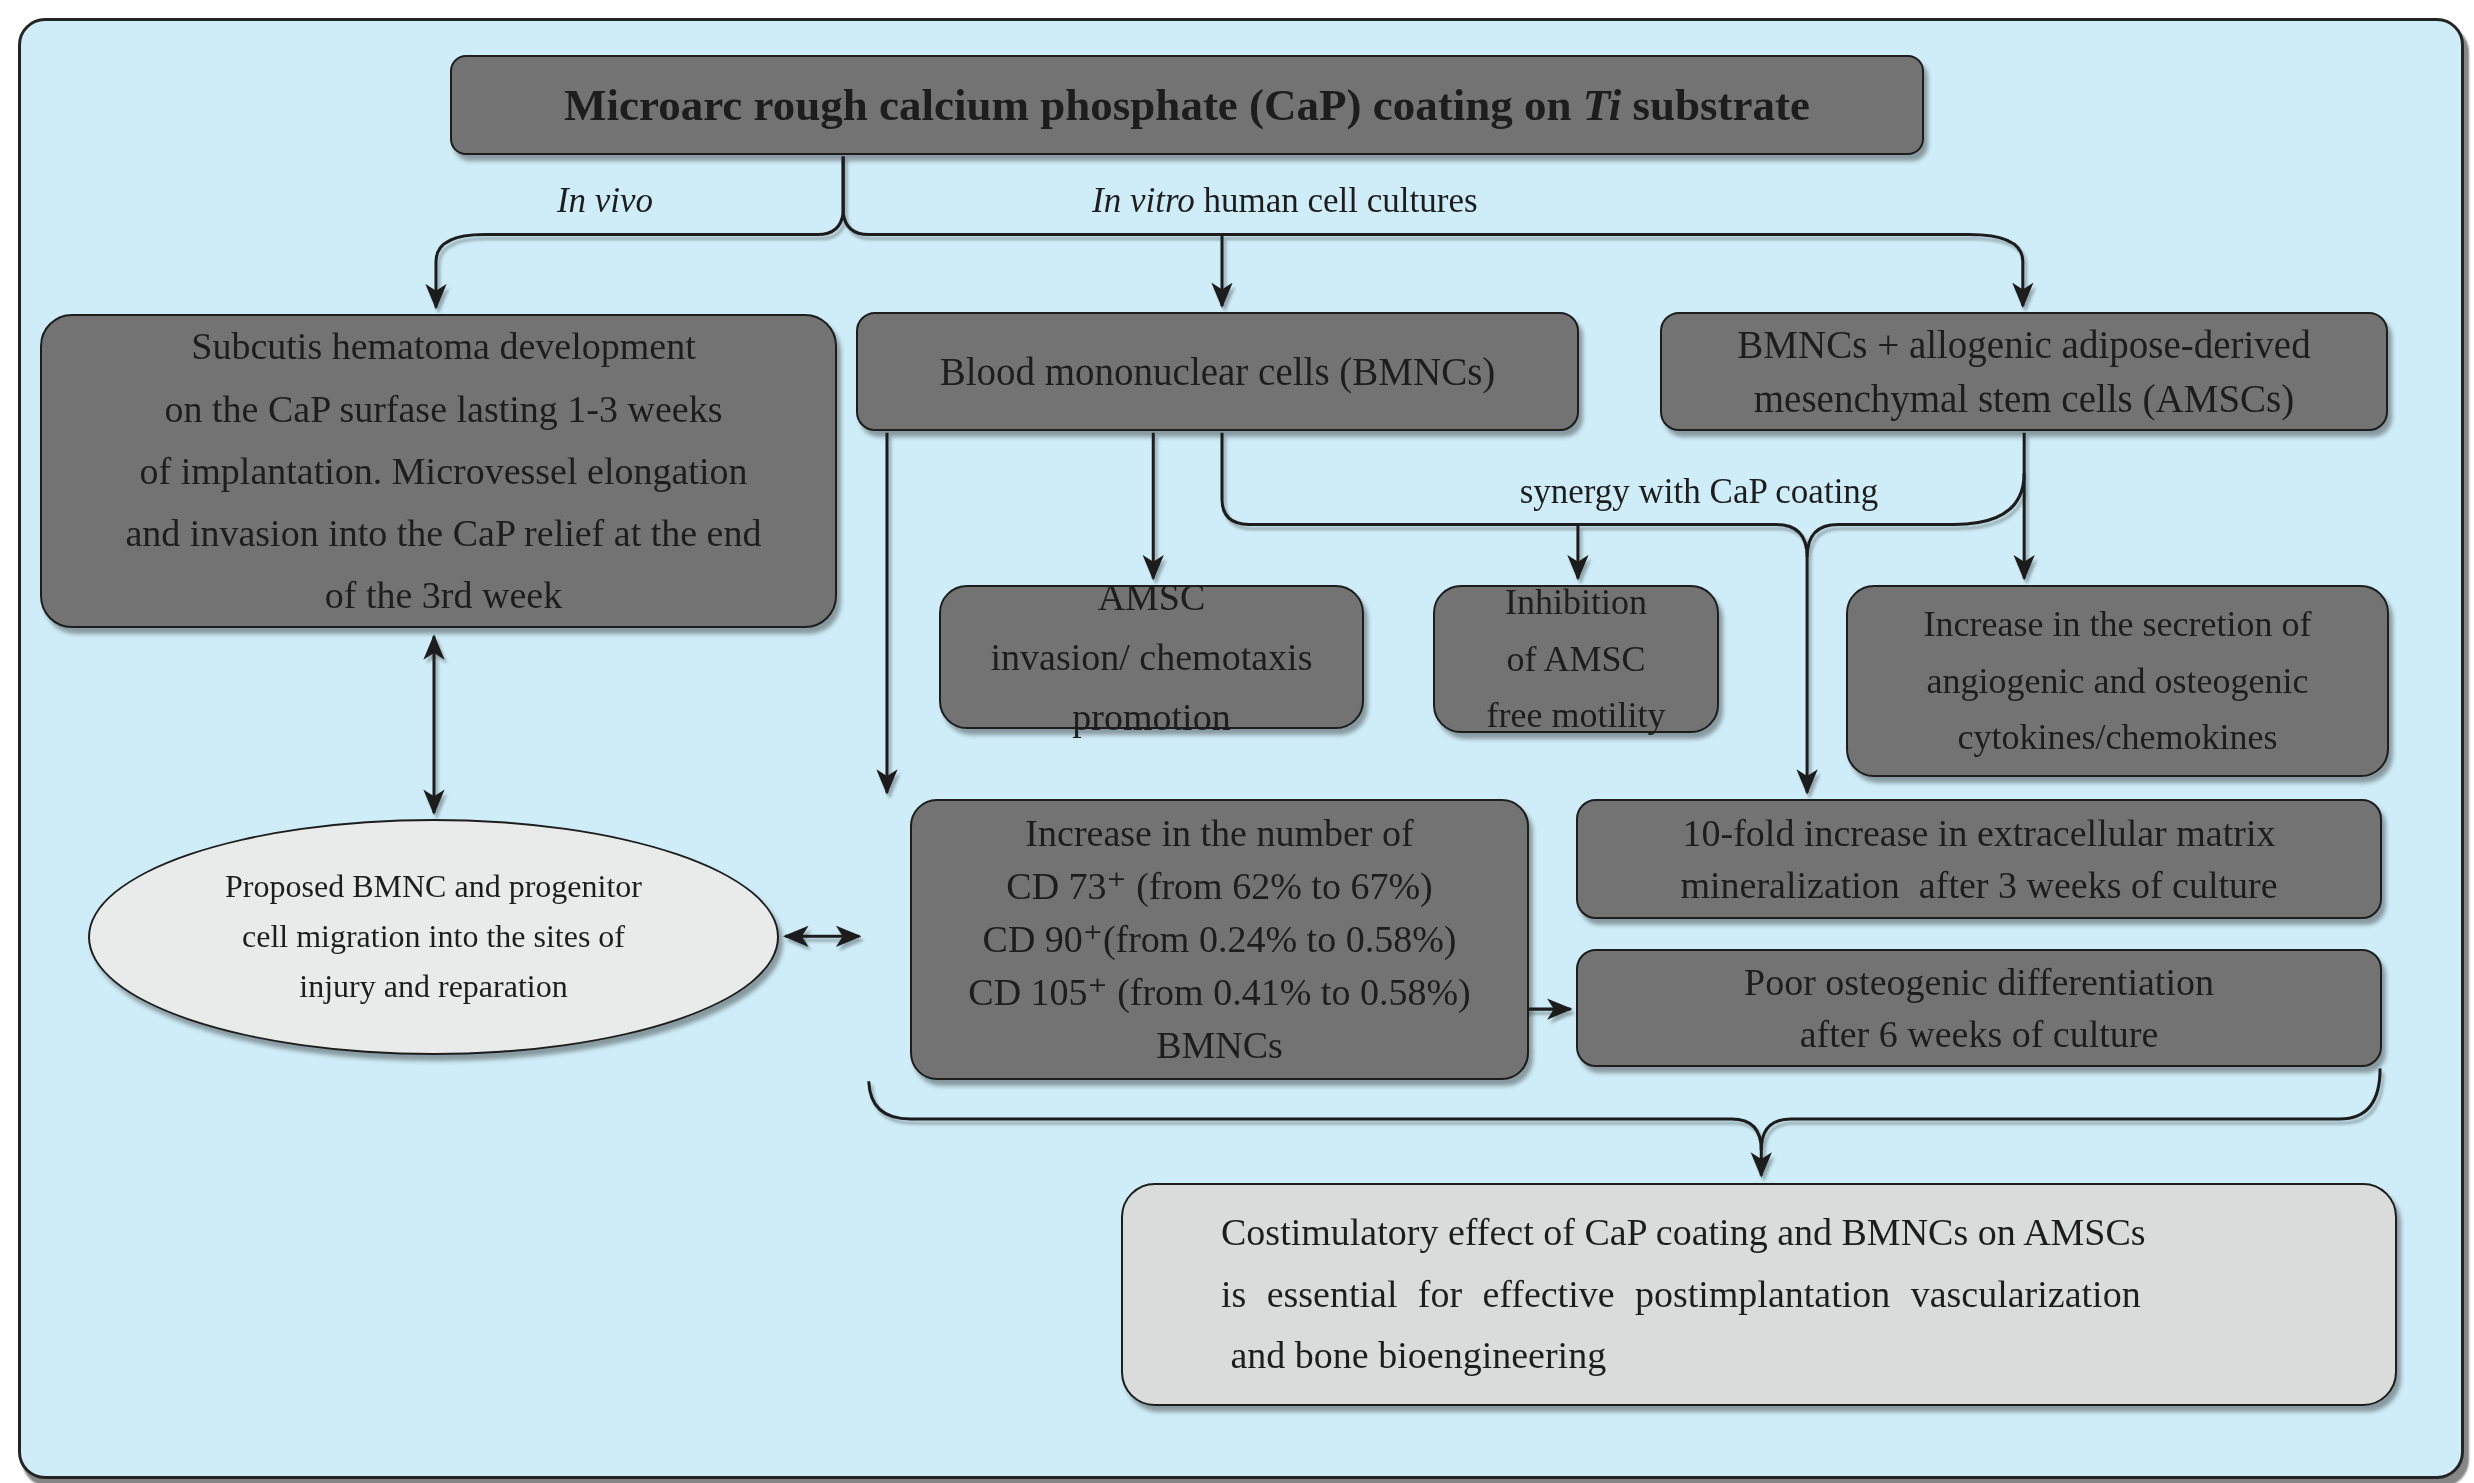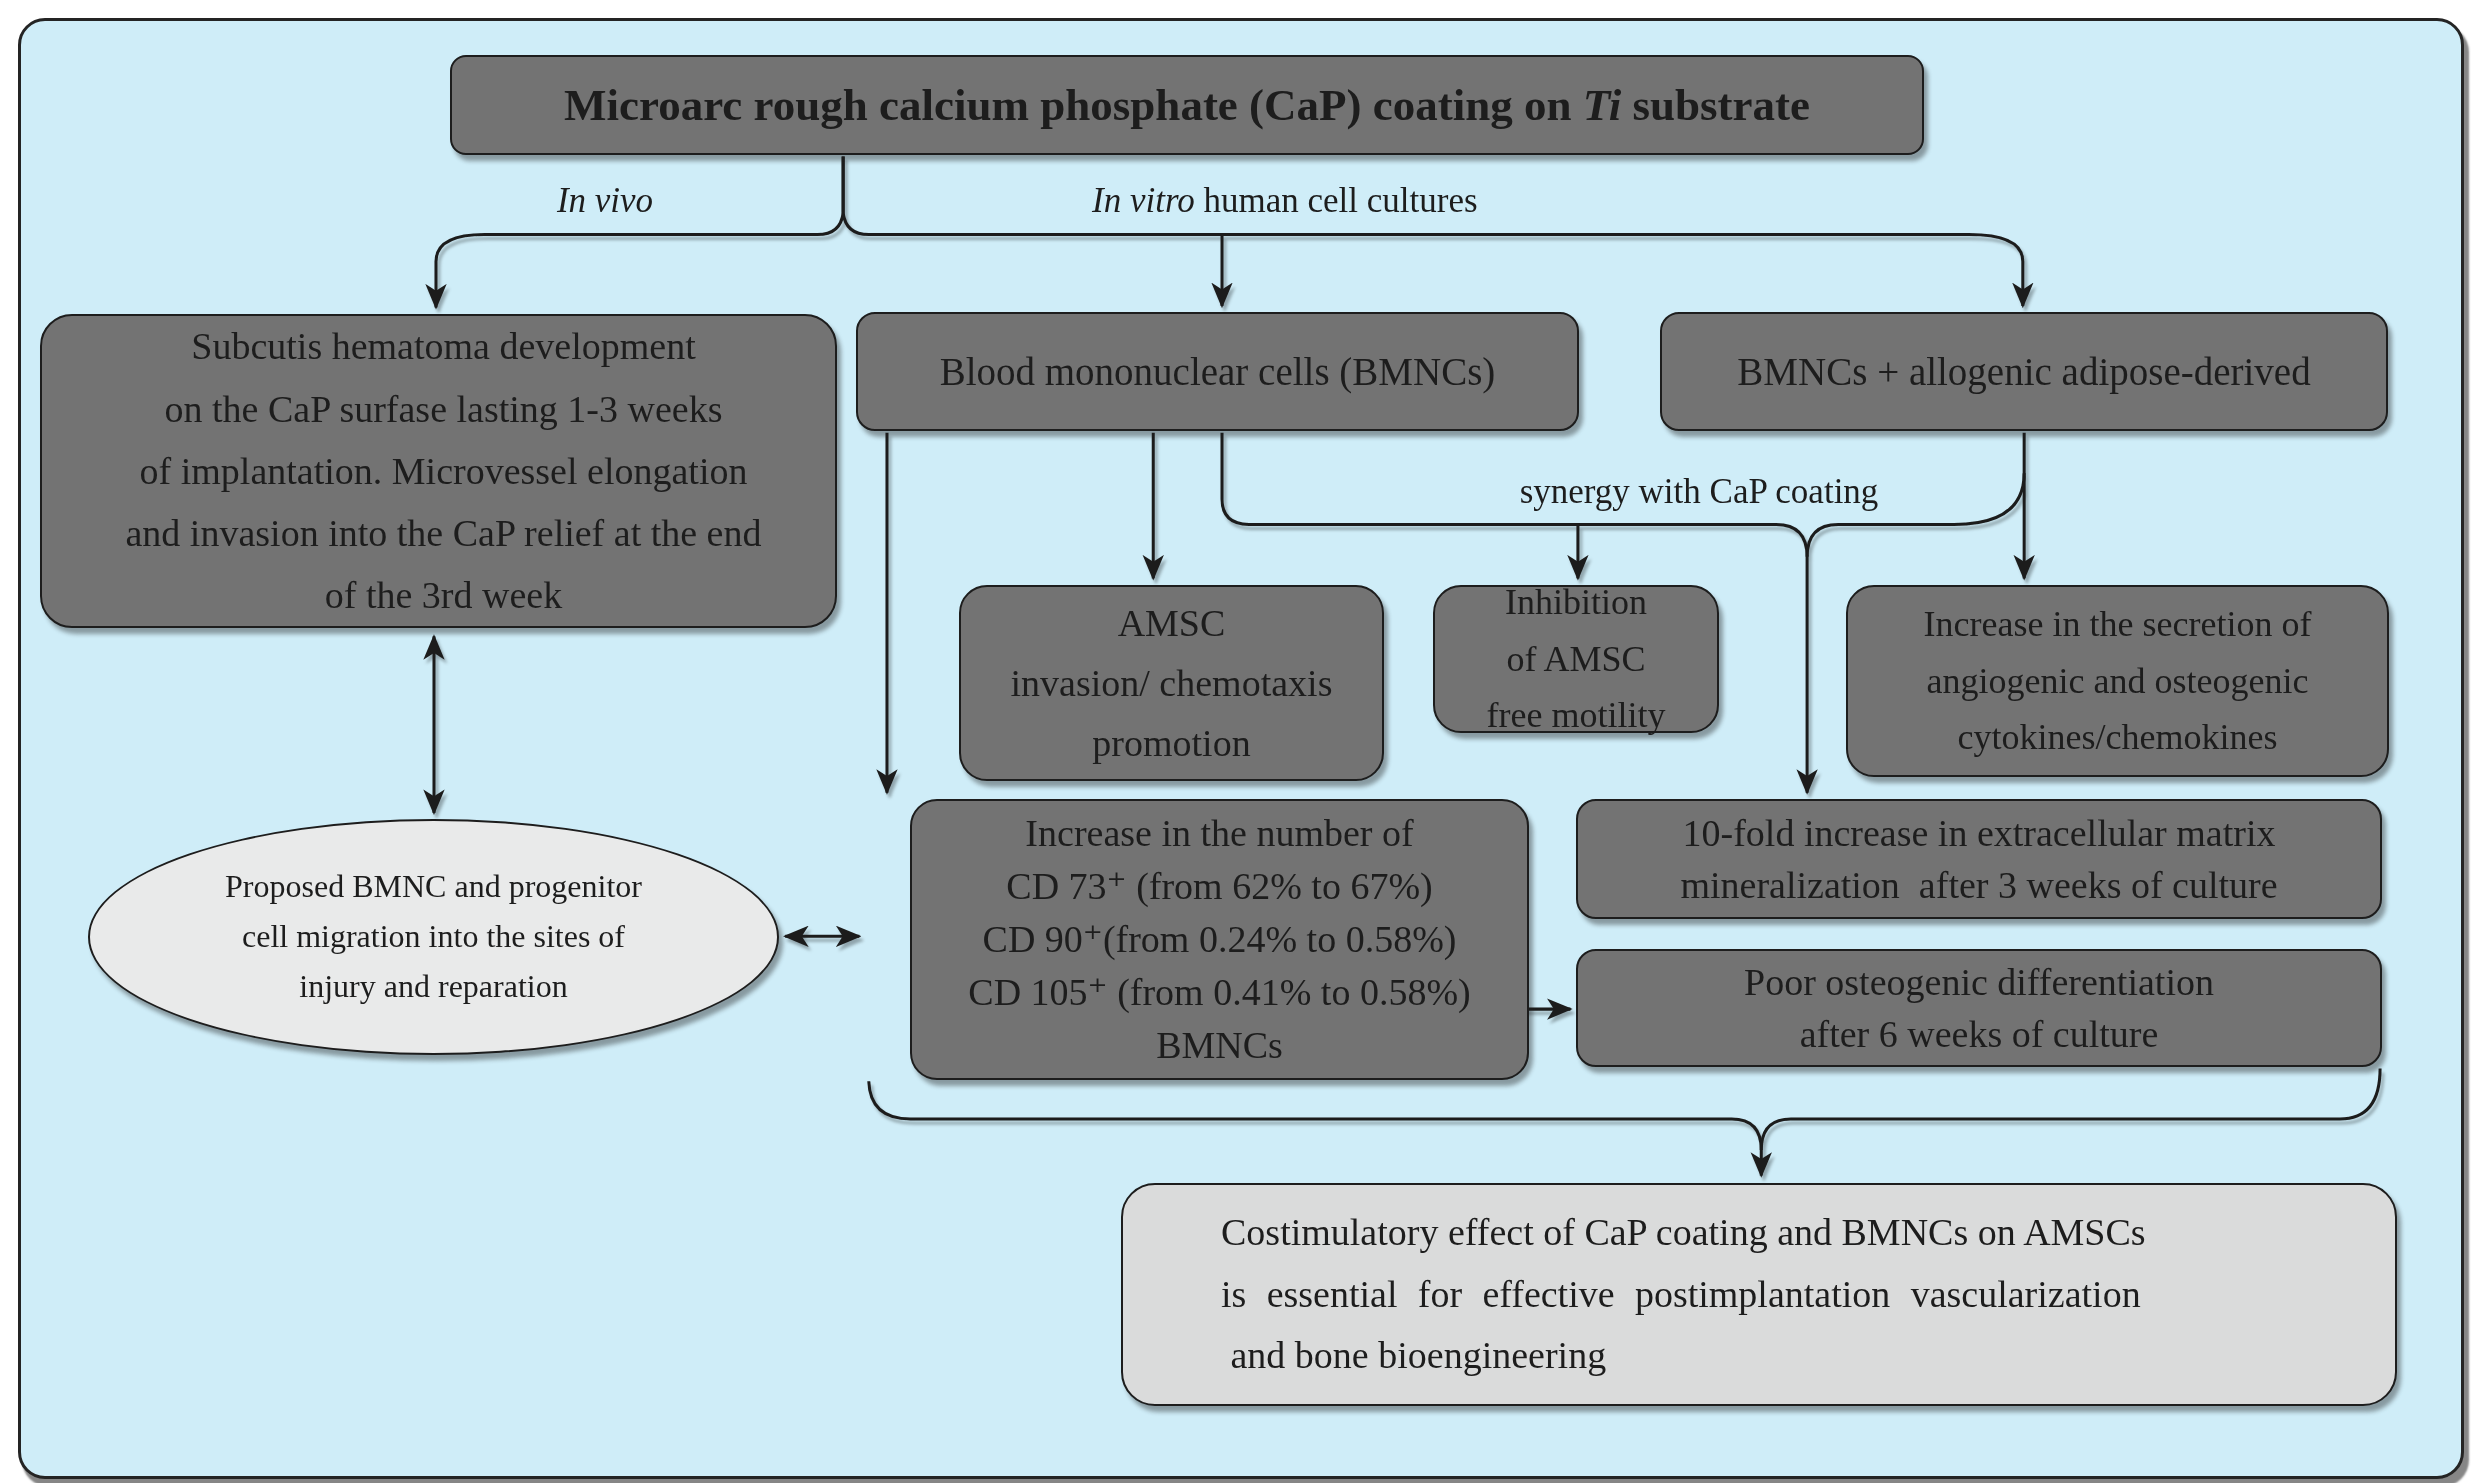--- a/index.html
+++ b/index.html
@@ -15,22 +15,22 @@
         text-align:center;box-shadow:4px 6px 4.7px rgba(30,30,30,.40);}
   .ln{white-space:pre;}
   .title-node{left:450px;top:55px;width:1474px;height:100px;border-radius:16px;
               font-size:45px;font-weight:bold;flex-direction:row;}
   .title-node .ln{line-height:1;}
   .subcutis{left:40px;top:314px;width:797px;height:314px;border-radius:32px;
             font-size:38px;line-height:1.64;padding-left:10px;}
   .bmnc{left:856px;top:312px;width:723px;height:119px;border-radius:19px;font-size:39px;}
   .amsc{left:1660px;top:312px;width:728px;height:119px;border-radius:19px;
         font-size:39px;line-height:1.38;}
-  .invasion{left:939px;top:585px;width:425px;height:196px;border-radius:28px;
-            font-size:38px;line-height:1.58;margin-left:20px;}
+  .invasion{left:939px;top:585px;width:425px;height:144px;border-radius:28px;
+            font-size:38px;line-height:1.58;}
   .inhibition{left:1433px;top:585px;width:286px;height:148px;border-radius:28px;
               font-size:36px;line-height:1.58;}
   .secretion{left:1846px;top:585px;width:543px;height:192px;border-radius:28px;
              font-size:36px;line-height:1.58;align-items:center;}
   .cdbox{left:910px;top:799px;width:619px;height:281px;border-radius:27px;
          font-size:38px;line-height:1.40;}
   .tenfold{left:1576px;top:799px;width:806px;height:120px;border-radius:20px;
            font-size:38px;line-height:1.38;}
   .poor{left:1576px;top:949px;width:806px;height:118px;border-radius:20px;
         font-size:38px;line-height:1.38;}
@@ -95,20 +95,21 @@
   <div class="ln">and invasion into the CaP relief at the end</div>
   <div class="ln">of the 3rd week</div>
 </div>
 
 <div class="node bmnc">
   <div class="ln">Blood mononuclear cells (BMNCs)</div>
 </div>
 
 <div class="node amsc">
   <div class="ln">BMNCs + allogenic adipose-derived</div>
+  <div class="ln">mesenchymal stem cells (AMSCs)</div>
 </div>
 
 <div class="node invasion">
   <div class="ln">AMSC</div>
   <div class="ln">invasion/ chemotaxis</div>
   <div class="ln">promotion</div>
 </div>
 
 <div class="node inhibition">
   <div class="ln">Inhibition</div>

